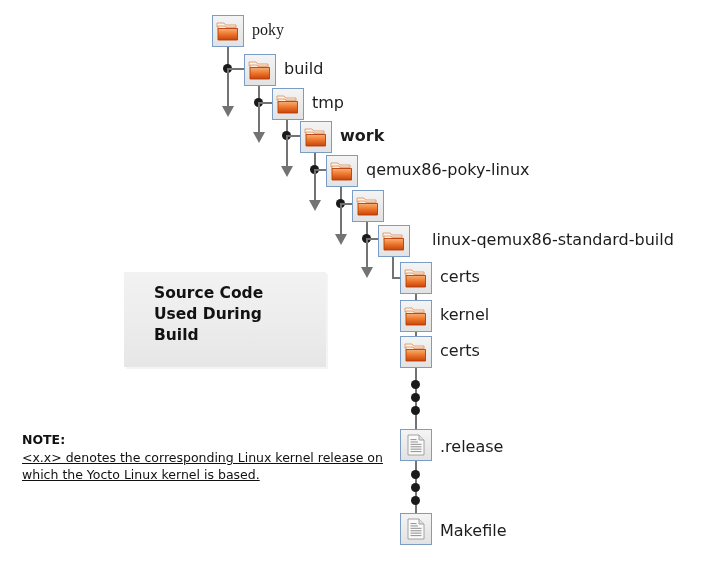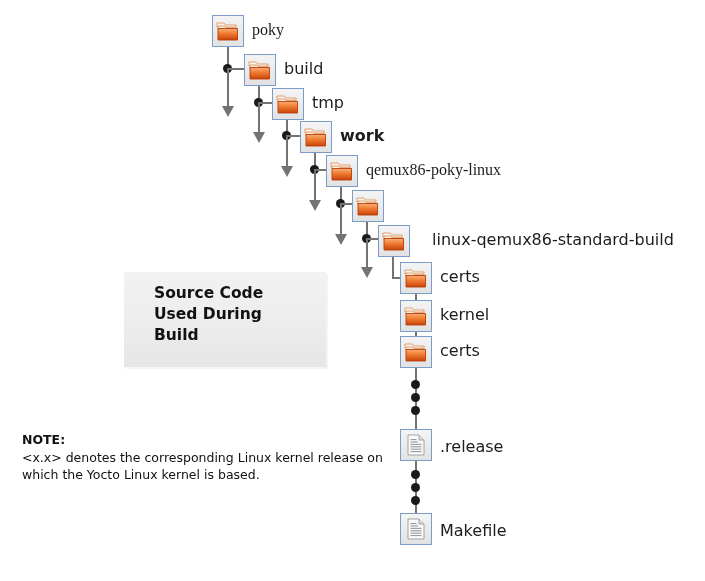--- a/index.html
+++ b/index.html
@@ -216,21 +216,21 @@
 
   <div class="node" style="left:326px; top:155px;">
     <div class="icon-frame">
       <svg viewBox="0 0 24 24" aria-hidden="true">
         <path d="M1 4h7l1.6 2H20v2H1z" fill="#fdf6f0" stroke="#d98b52" stroke-width="0.8"></path>
         <path d="M2 7h7l1.6 2H21v2H2z" fill="#fdeede" stroke="#d98b52" stroke-width="0.8"></path>
         <path d="M2 9.5h19.5v11.5H2z" fill="url(#fo)" stroke="#b93c08" stroke-width="0.9"></path>
       </svg>
     </div>
   </div>
-  <div class="label" style="left:366px; top:162px;font-family:Liberation Serif, serif;">qemux86-poky-linux</div>
+  <div class="label" style="left:366px; top:162px;">qemux86-poky-linux</div>
 
   <div class="node" style="left:352px; top:190px;">
     <div class="icon-frame">
       <svg viewBox="0 0 24 24" aria-hidden="true">
         <path d="M1 4h7l1.6 2H20v2H1z" fill="#fdf6f0" stroke="#d98b52" stroke-width="0.8"></path>
         <path d="M2 7h7l1.6 2H21v2H2z" fill="#fdeede" stroke="#d98b52" stroke-width="0.8"></path>
         <path d="M2 9.5h19.5v11.5H2z" fill="url(#fo)" stroke="#b93c08" stroke-width="0.9"></path>
       </svg>
     </div>
   </div>
@@ -309,16 +309,16 @@
           <rect x="6.5" y="13.2" width="11" height="1.1"></rect>
           <rect x="6.5" y="15.6" width="11" height="1.1"></rect>
           <rect x="6.5" y="18" width="11" height="1.1"></rect>
         </g>
       </svg>
     </div>
   </div>
   <div class="label" style="left:440px; top:523px;">Makefile</div>
 
   <div class="note-title" style="left:22px; top:432px;">NOTE:</div>
-  <div class="note-body" style="left:22px; top:449px;">&lt;x.x&gt; denotes the corresponding Linux kernel release on
+  <div class="note-body" style="left:22px; top:449px;text-decoration:underline;">&lt;x.x&gt; denotes the corresponding Linux kernel release on
 which the Yocto Linux kernel is based.</div>
 
 </div>
 
 </body></html>

